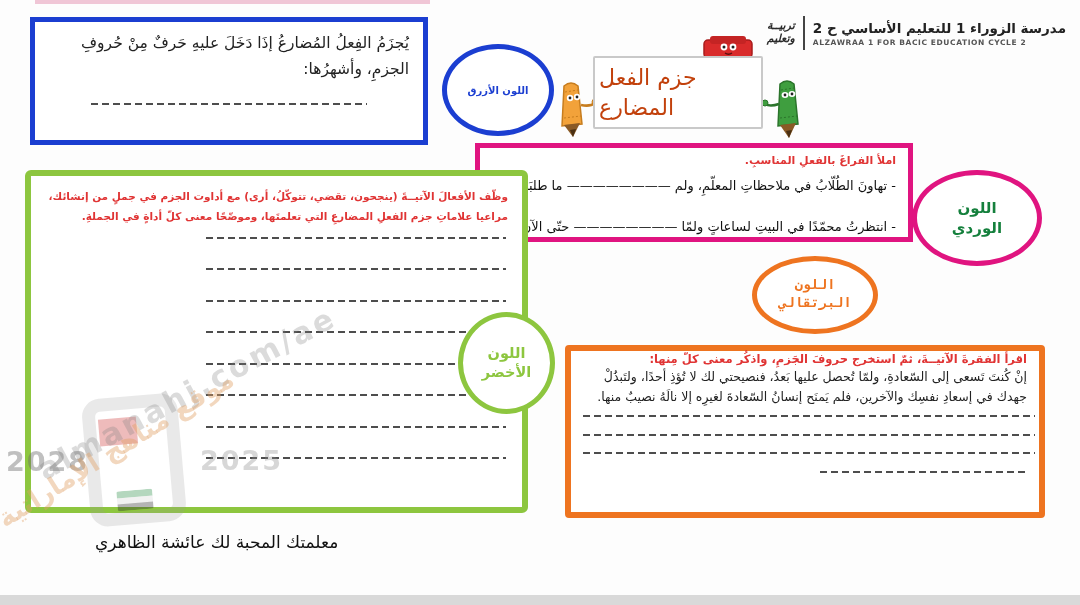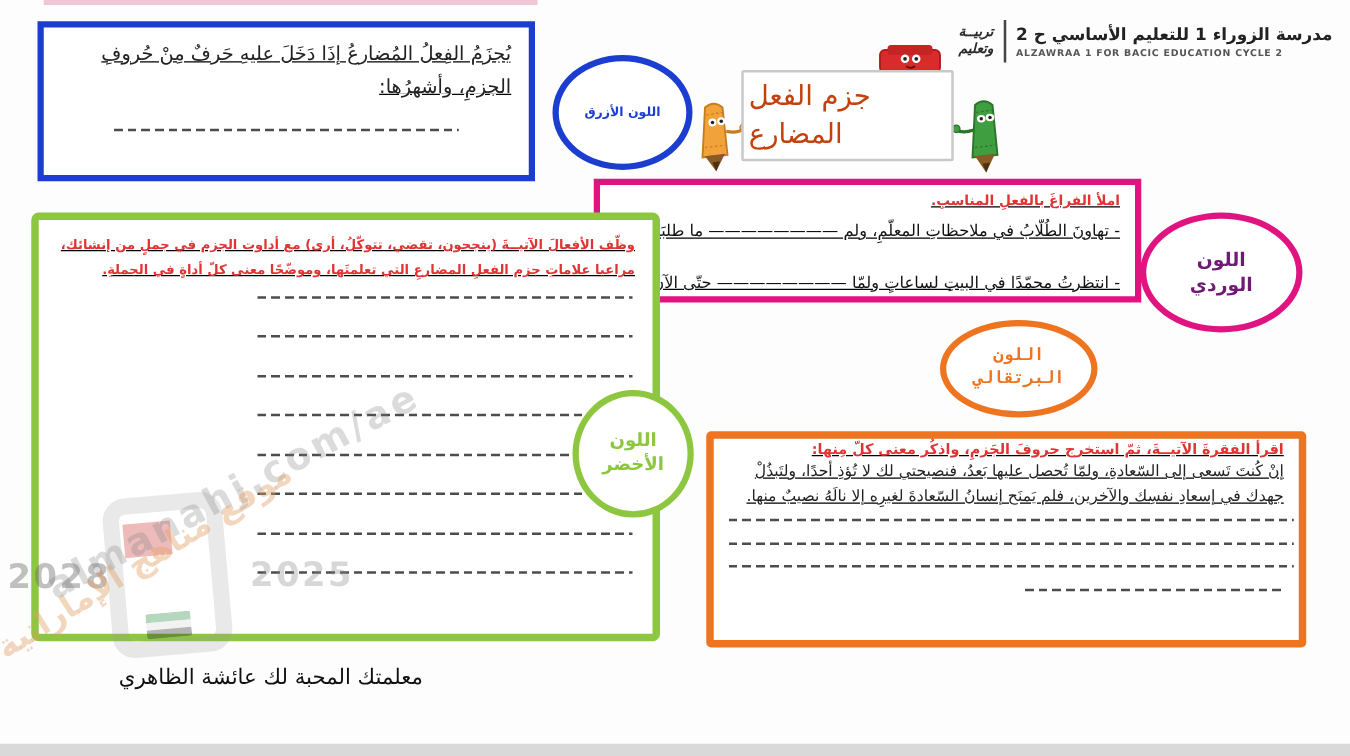--- a/index.html
+++ b/index.html
@@ -33,21 +33,21 @@
     position: absolute; left: 593px; top: 56px; width: 170px; height: 73px;
     background: #fff; border: 2px solid #c9c9c9; border-radius: 2px;
     display: flex; align-items: center; justify-content: center;
     z-index: 3;
   }
   .title-text { font-size: 22px; color: #c2410c; text-align: left;
     direction: rtl; line-height: 1.35; padding: 0 4px; }
   .crayon { position: absolute; z-index: 2; }
 
   
-  .frame { position: absolute; background: #fff; text-decoration: underline; }
+  .frame { position: absolute; background: #fff; }
 
   .blue-box { left: 30px; top: 17px; width: 398px; height: 128px;
     border: 5px solid #1b3ed1; padding: 8px 14px; }
   .blue-box .q-text { font-size: 15.5px; color: #222; line-height: 1.7; }
 
   .pink-box { left: 475px; top: 143px; width: 438px; height: 99px;
     border: 5px solid #e01480; padding: 6px 12px 6px 12px; }
   .pink-box .box-heading { font-size: 11px; }
   .pink-box .fill-line { font-size: 13px; color: #111; margin-top: 9px; line-height: 1.5; }
   .pink-box .fill-line + .fill-line { margin-top: 21px; }
@@ -63,21 +63,21 @@
 
   .box-heading { color: #e03434; font-weight: bold; direction: rtl; text-align: right; }
 
   
   .oval { position: absolute; border-radius: 50%; background: #fff;
     display: flex; align-items: center; justify-content: center;
     text-align: center; font-weight: bold; direction: rtl; z-index: 4; }
   .oval-blue { left: 442px; top: 44px; width: 112px; height: 92px;
     border: 5px solid #1b3ed1; color: #1b3ed1; font-size: 10px; line-height: 1.3; }
   .oval-pink { left: 912px; top: 170px; width: 130px; height: 96px;
-    border: 5px solid #e01480; color: #701a75; font-size: 15px; line-height: 1.35; }
+    border: 5px solid #e01480; color: #15803d; font-size: 15px; line-height: 1.35; }
   .oval-green { left: 458px; top: 312px; width: 97px; height: 102px;
     border: 5px solid #8dc63f; color: #8dc63f; font-size: 14.5px; line-height: 1.3; }
   .oval-orange { left: 752px; top: 256px; width: 126px; height: 78px;
     border: 5px solid #ee7420; color: #ee7420; font-size: 13.5px; line-height: 1.3; font-family: Liberation Mono, monospace; }
   .oval-label { width: 80px; }
 
   
   .dash-line {
     height: 2px;
     background-image: repeating-linear-gradient(to right, #4d4d4d 0 7px, transparent 7px 11px);

